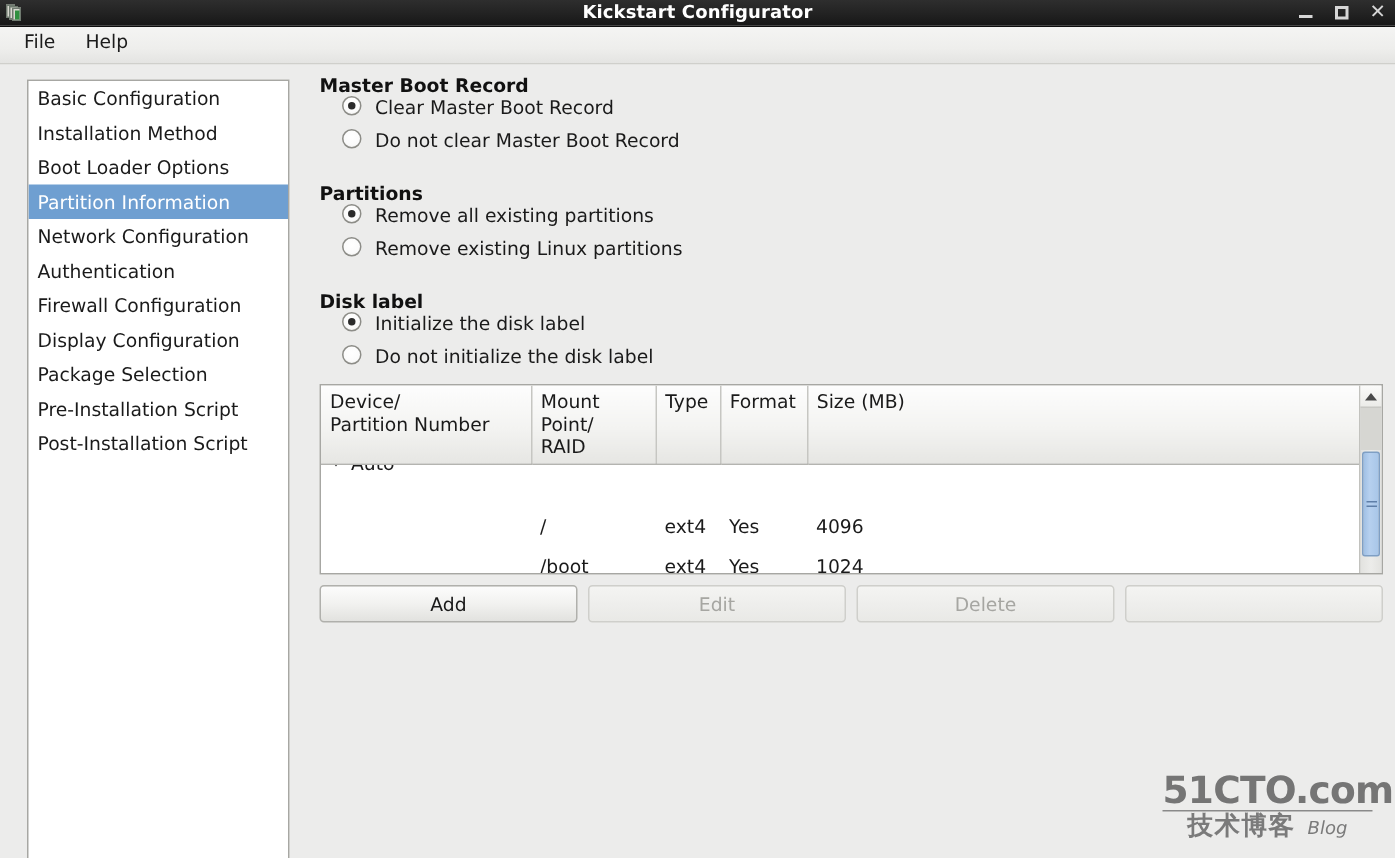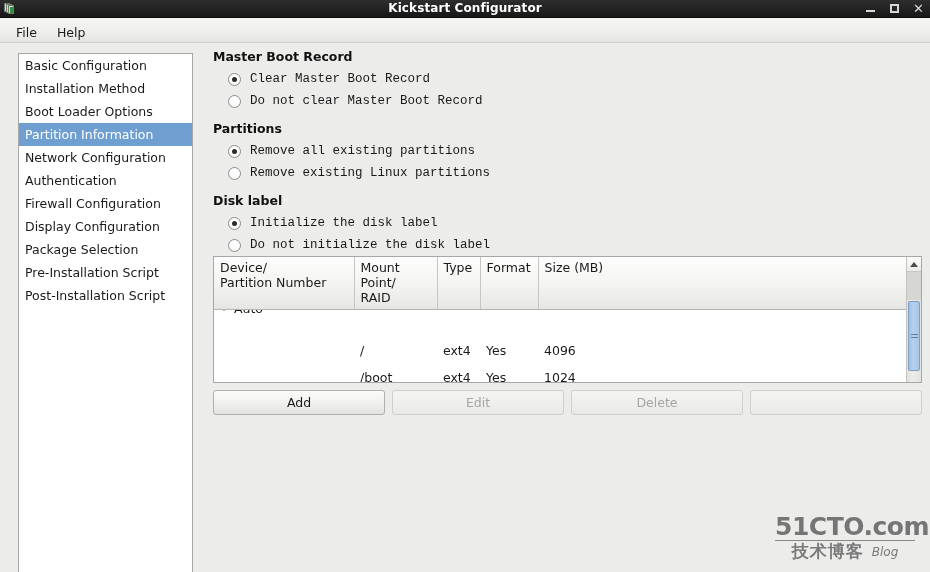--- a/index.html
+++ b/index.html
@@ -106,21 +106,21 @@
     text-align: center;
     font-family: "DejaVu Sans", sans-serif;
   }
 
   
   .menubar {
     height: 24px;
     background: linear-gradient(to bottom, #f4f4f3 0%, #eeeeec 60%, #e4e4e2 100%);
     border-bottom: 1px solid #cfcfcb;
     display: flex;
-    align-items: flex-end;
+    align-items: flex-start;
     padding-left: 8px;
     gap: 4px;
   }
   .menu-item {
     padding: 2px 8px;
     font-size: 12.5px;
     color: #1c1c1c;
     cursor: default;
   }
 
@@ -167,25 +167,24 @@
   }
   .group-title {
     font-size: 12.5px;
     font-weight: bold;
     color: #111111;
     margin: 0;
     padding: 0;
   }
   .radio-row {
     display: flex;
-    align-items: flex-end;
+    align-items: flex-start;
     height: 22px;
     padding-left: 15px;
     cursor: default;
-    font-family: Liberation Mono, monospace;
   }
   .radio {
     width: 13px;
     height: 13px;
     border-radius: 50%;
     border: 1px solid #8d8d88;
     background: radial-gradient(circle at 50% 38%, #ffffff 0%, #fbfbfb 60%, #ededea 100%);
     box-sizing: border-box;
     flex: none;
     position: relative;

